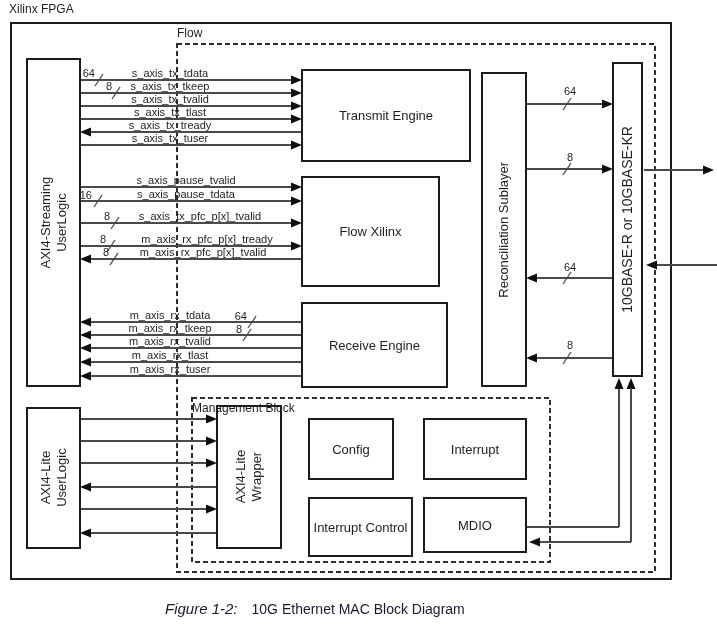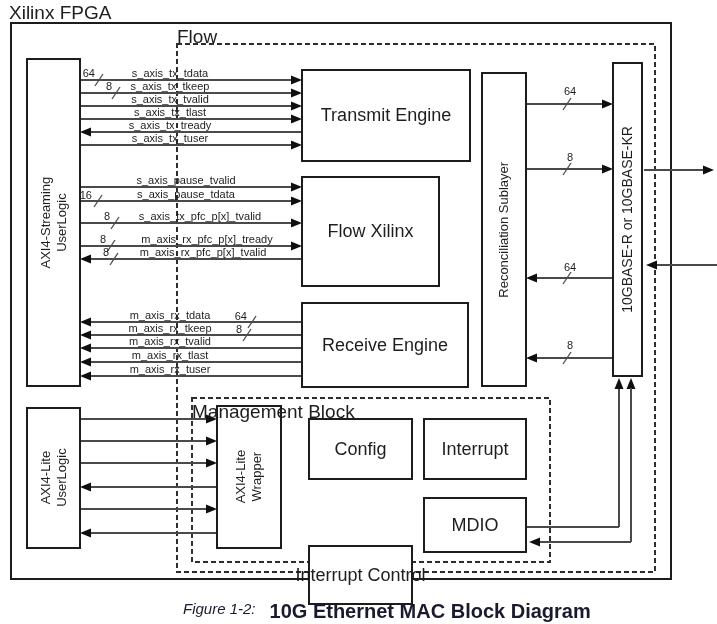--- a/index.html
+++ b/index.html
@@ -3,44 +3,44 @@
 <meta charset="utf-8">
 <style>
   html,body{margin:0;padding:0;background:#fff;}
   .stage{
     position:relative;width:717px;height:624px;background:#fff;overflow:hidden;
     font-family:"Liberation Sans", sans-serif;color:#1e1e1e;
   }
   .stage svg{position:absolute;left:0;top:0;z-index:1;}
   .box{position:absolute;border:2px solid #1c1c1c;background:#fff;box-sizing:border-box;z-index:2;
        display:flex;align-items:center;justify-content:center;}
-  .box .hl{font-size:18px;white-space:pre;text-align:center;}
+  .box .hl{font-size:13px;white-space:pre;text-align:center;}
   .box .vl{transform:rotate(-90deg);font-size:13px;white-space:pre;text-align:center;line-height:1.2;}
-  .plain-label{position:absolute;z-index:3;font-size:19px;white-space:pre;}
+  .plain-label{position:absolute;z-index:3;font-size:12px;white-space:pre;}
   
   .outer{left:10px;top:22px;width:662px;height:558px;background:transparent;z-index:0;}
   .b-axis{left:26px;top:58px;width:55px;height:329px;}
   .b-tx{left:301px;top:69px;width:170px;height:93px;}
   .b-fc{left:301px;top:176px;width:139px;height:111px;}
-  .b-rx{left:301px;top:302px;width:168px;height:86px;}
+  .b-rx{left:301px;top:302px;width:147px;height:86px;}
   .b-rs{left:481px;top:72px;width:46px;height:315px;}
   .b-gb{left:612px;top:62px;width:31px;height:315px;}
   .b-alu{left:26px;top:407px;width:55px;height:142px;}
   .b-alw{left:216px;top:405px;width:66px;height:144px;}
-  .b-cfg{left:308px;top:418px;width:105px;height:62px;}
+  .b-cfg{left:308px;top:418px;width:86px;height:62px;}
   .b-sta{left:423px;top:418px;width:104px;height:62px;}
-  .b-int{left:308px;top:497px;width:105px;height:60px;margin-top:48px;}
+  .b-int{left:308px;top:497px;width:105px;height:60px;}
   .b-mdio{left:423px;top:497px;width:104px;height:56px;}
   
   .l-fpga{left:9px;top:2px;}
   .l-core{left:177px;top:26px;}
   .l-mgmt{left:192px;top:401px;width:358px;}
-  .caption{position:absolute;left:183px;top:600px;z-index:3;display:flex;gap:14px;align-items:flex-start;color:#1a1a2e;}
+  .caption{position:absolute;left:165px;top:600px;z-index:3;display:flex;gap:14px;align-items:center;color:#1a1a2e;}
   .cap-pre{font-style:italic;font-size:15px;}
-  .cap-title{font-weight:bold;font-size:20px;}
+  .cap-title{font-weight:normal;font-size:14px;}
 </style>
 </head>
 <body>
 
 <div class="stage">
 
   <svg id="wires" width="717" height="624" viewBox="0 0 717 624">
       <rect x="177" y="44" width="478" height="528" fill="none" stroke="#2e2e2e" stroke-width="1.4" stroke-dasharray="5 3" shape-rendering="crispEdges"></rect>
       <rect x="192" y="398" width="358" height="164" fill="none" stroke="#2e2e2e" stroke-width="1.4" stroke-dasharray="5 3" shape-rendering="crispEdges"></rect>
       <line x1="81" y1="80" x2="293" y2="80" stroke="#4a4a4a" stroke-width="1.3" shape-rendering="crispEdges"></line>

